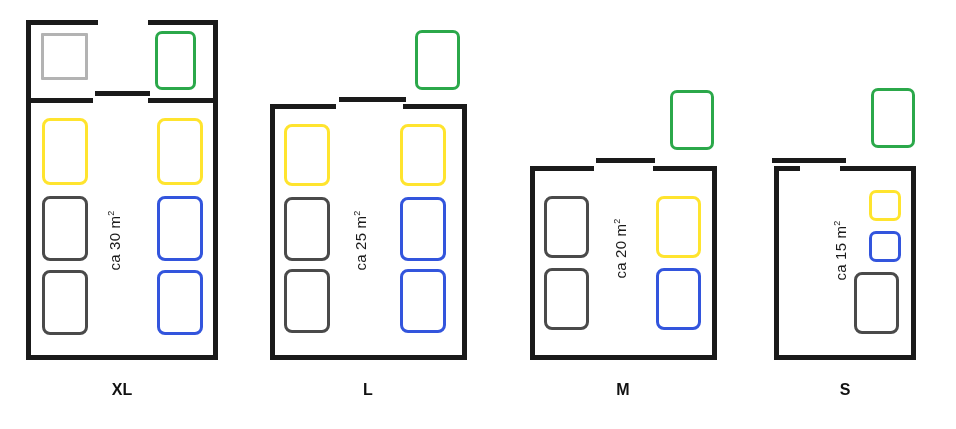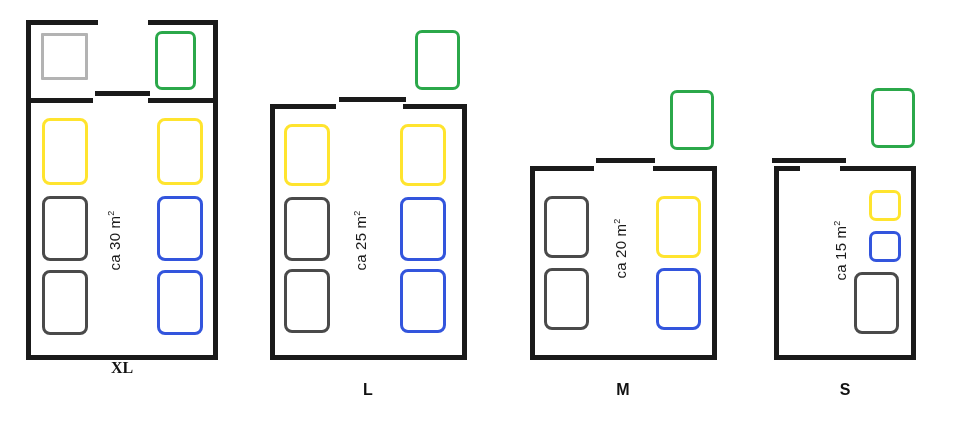--- a/index.html
+++ b/index.html
@@ -95,21 +95,21 @@
     <div class="item c-gray" style="left:42px; top:270px; width:46px; height:65px; border-width:3px; border-radius:8px;"></div>
 
     <div class="item c-yellow" style="left:157px; top:118px; width:46px; height:67px; border-width:3px; border-radius:8px;"></div>
     <div class="item c-blue" style="left:157px; top:196px; width:46px; height:65px; border-width:3px; border-radius:8px;"></div>
     <div class="item c-blue" style="left:157px; top:270px; width:46px; height:65px; border-width:3px; border-radius:8px;"></div>
 
     <div class="area-label" style="left:74px; top:222px; width:80px;">
       <span>ca 30 m</span><sup>2</sup>
     </div>
 
-    <div class="size-label" style="left:82px; top:359px; width:80px;font-family:Liberation Serif, serif;">XL</div>
+    <div class="size-label" style="left:82px; top:381px; width:80px;">XL</div>
   </div>
 
   <div class="plan" style="left:240px;top:0;width:250px;height:429px;">
 
     <div class="wall" style="left:30px;  top:104px; width:66px;  height:5px;"></div>
     <div class="wall" style="left:163px; top:104px; width:64px;  height:5px;"></div>
     <div class="door-leaf" style="left:99px; top:97px; width:67px; height:5px;"></div>
 
     <div class="wall" style="left:30px;  top:104px; width:5px;   height:256px;"></div>
     <div class="wall" style="left:222px; top:104px; width:5px;   height:256px;"></div>

